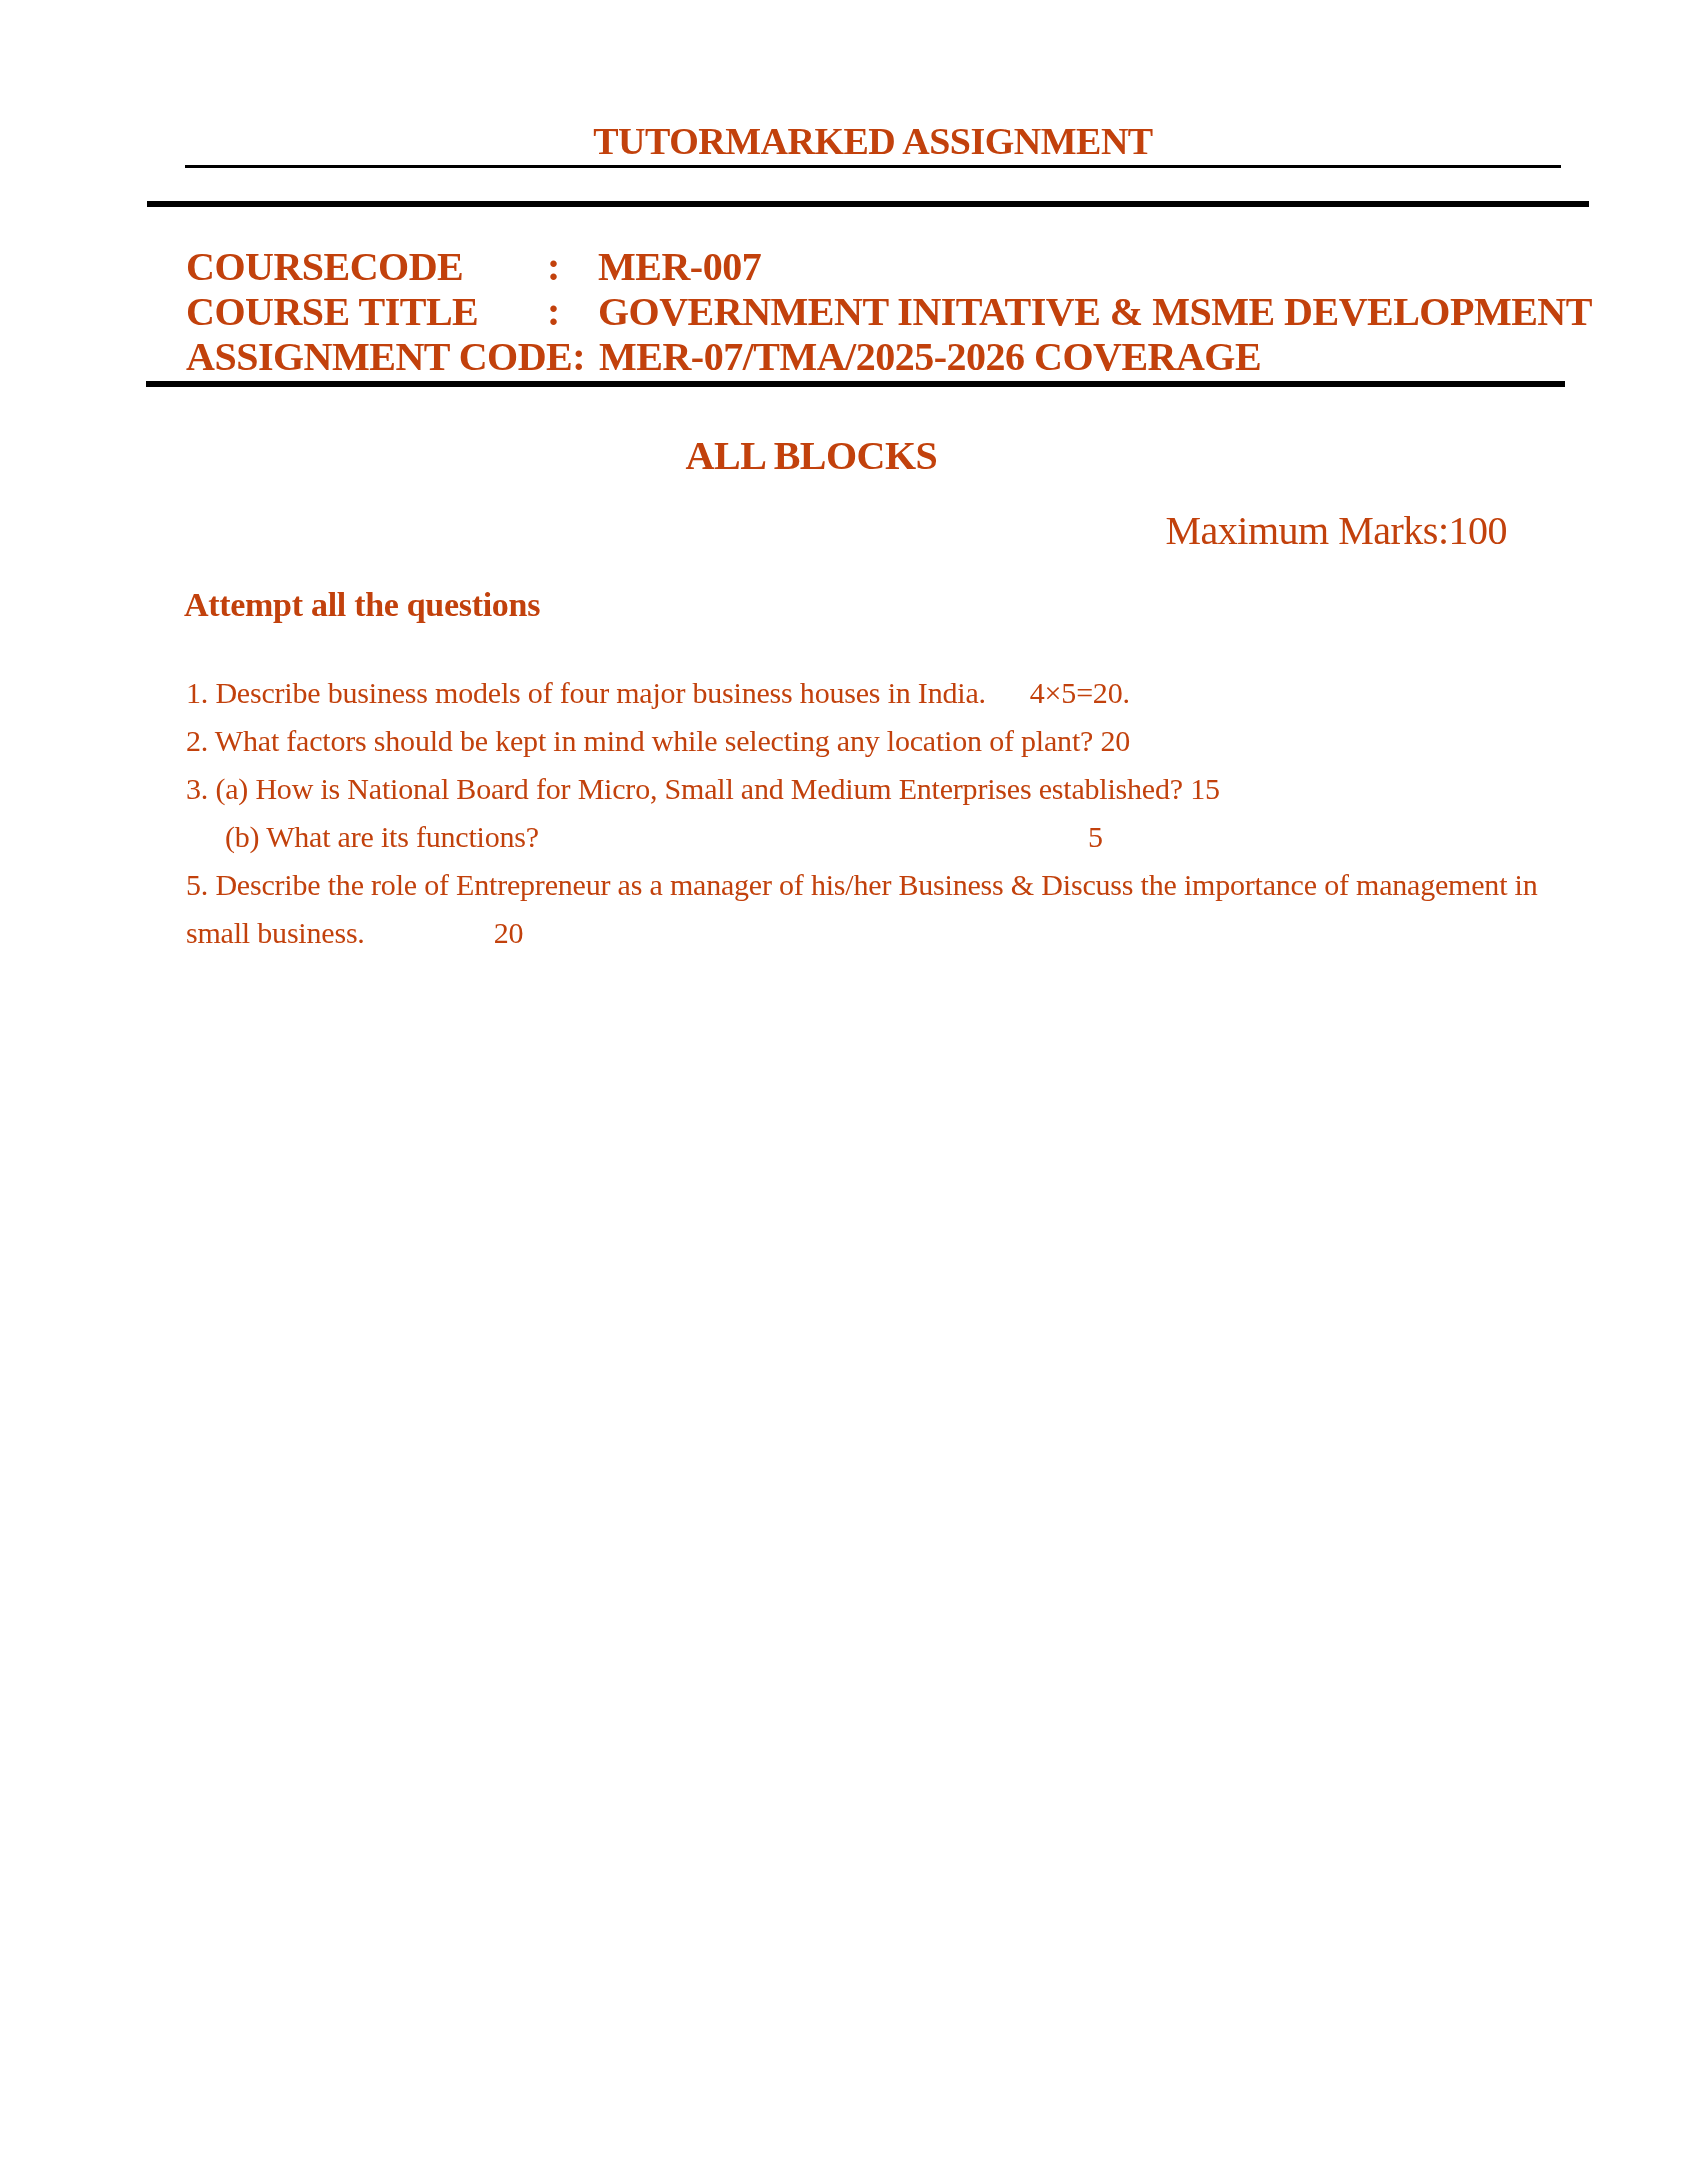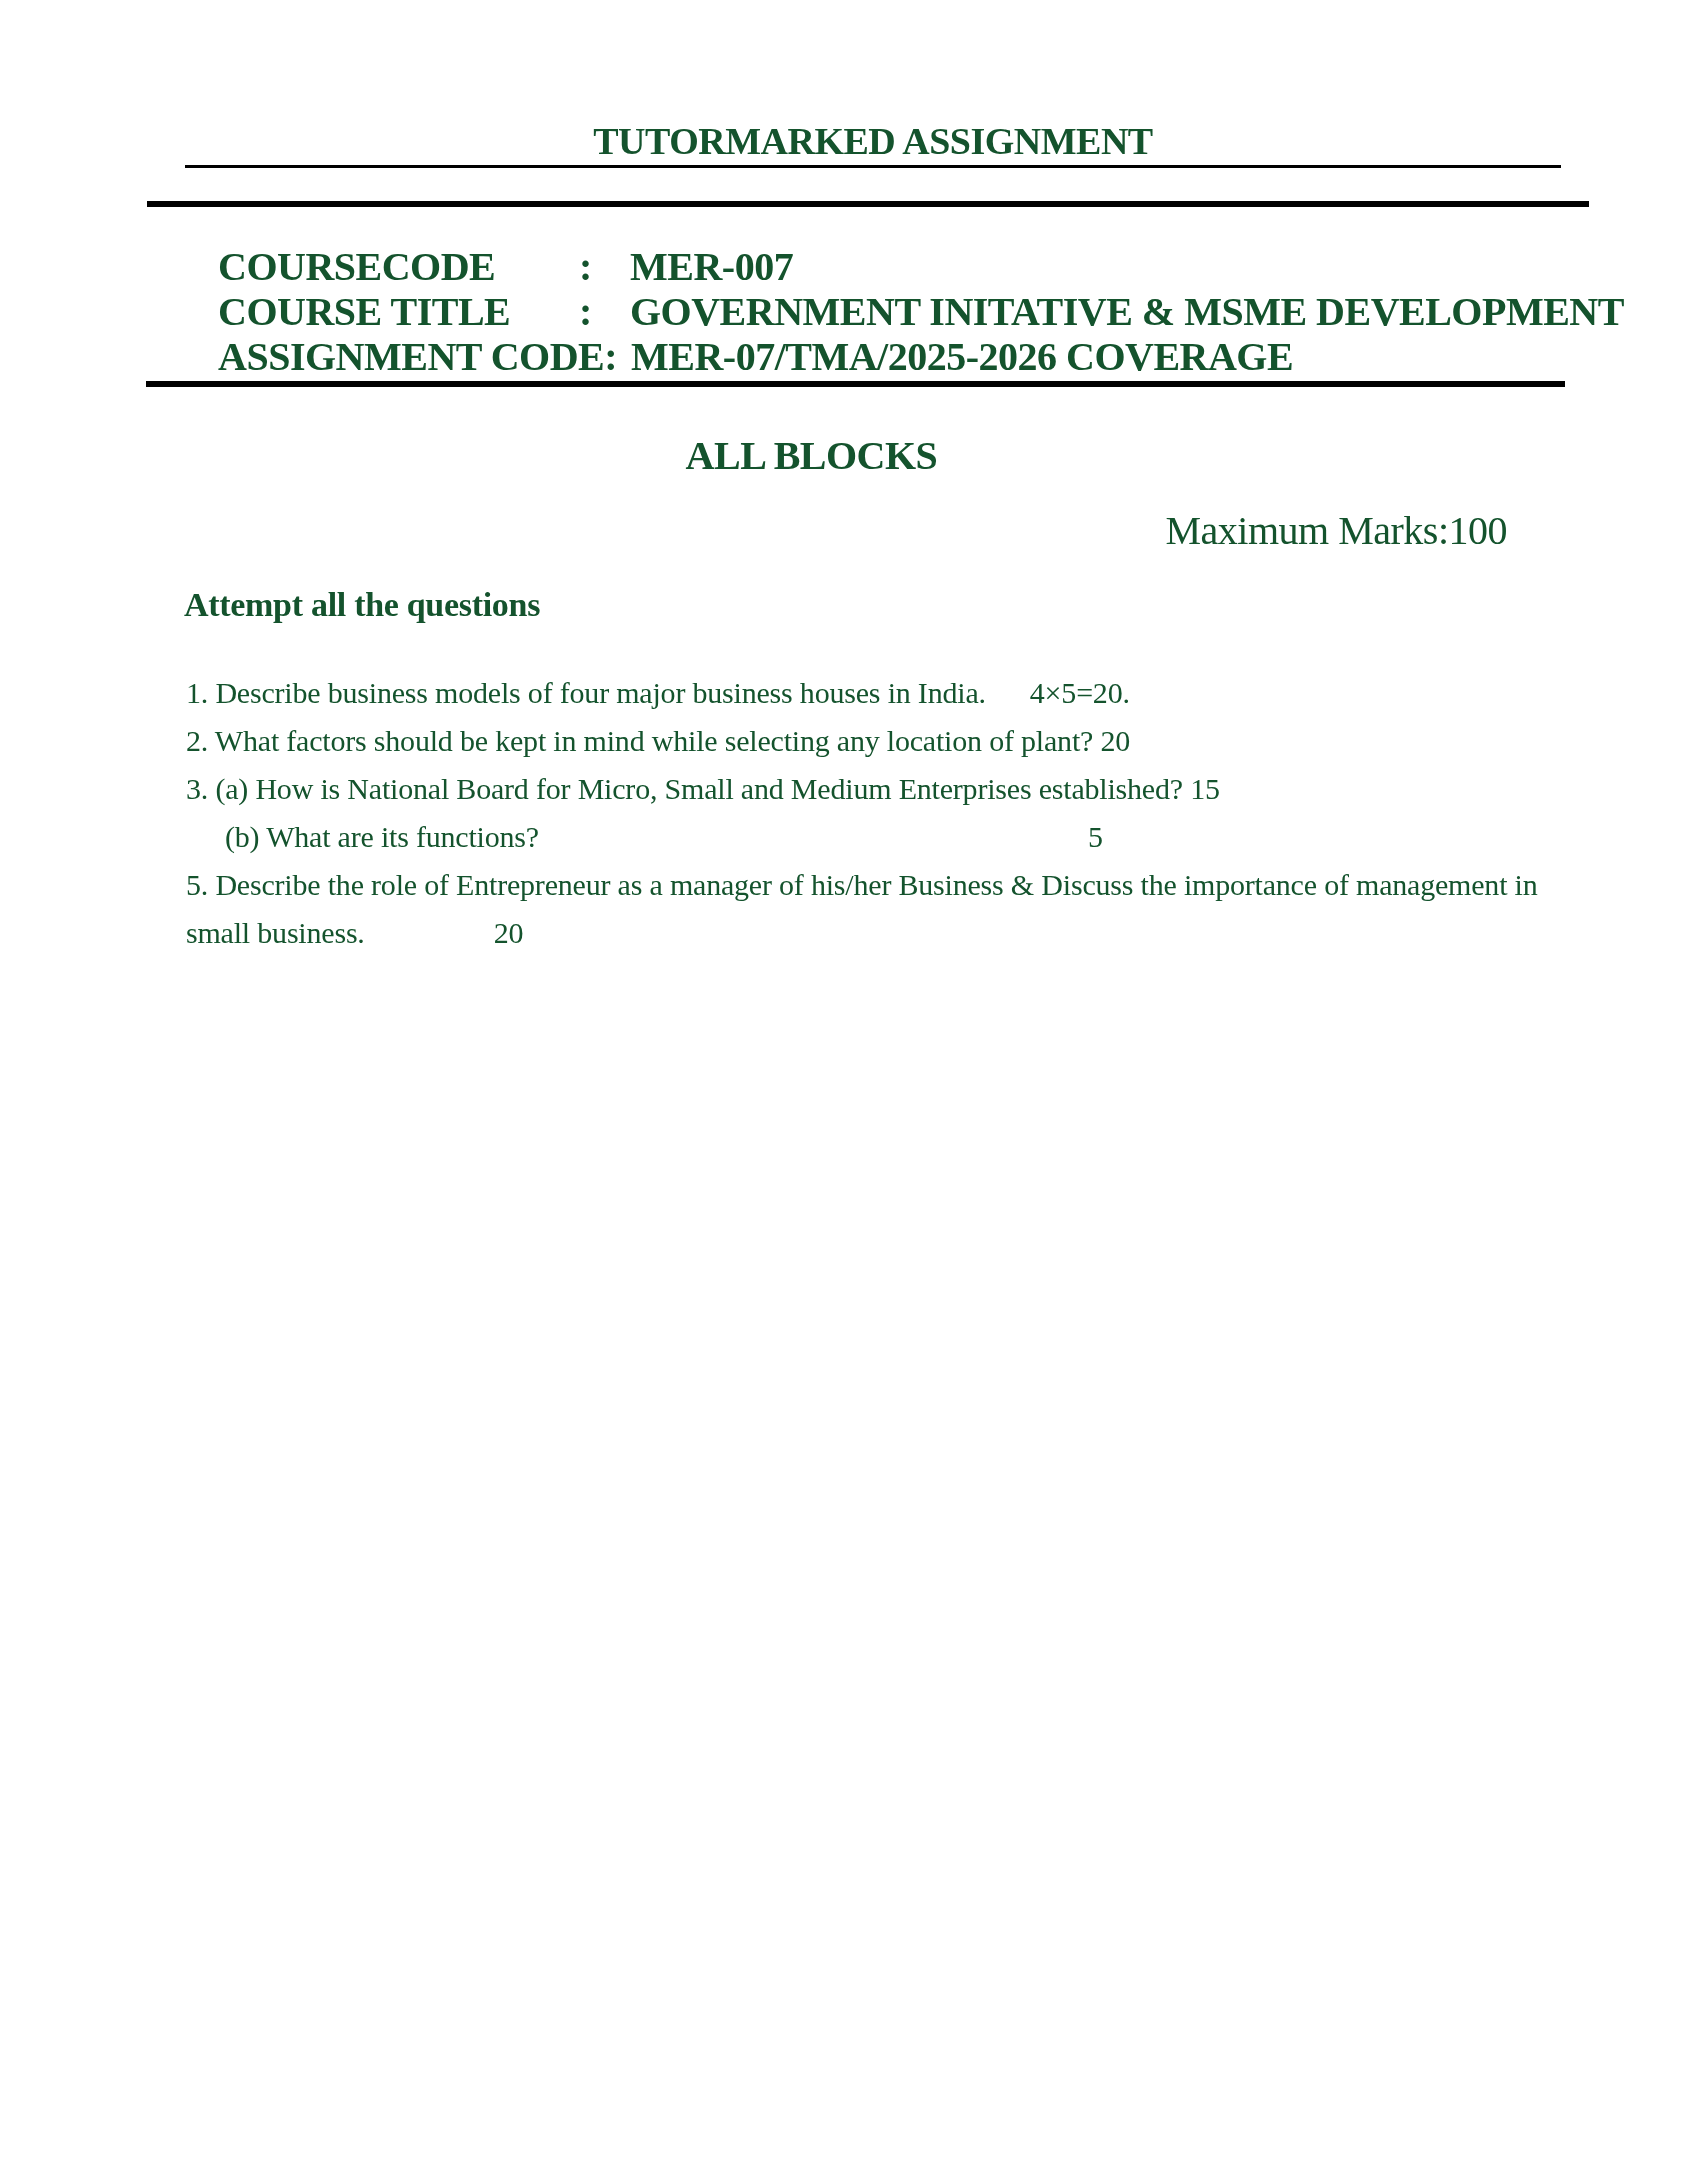--- a/index.html
+++ b/index.html
@@ -1,21 +1,21 @@
 <!DOCTYPE html>
 <html><head>
 <meta charset="utf-8">
 <style>
   html, body { margin: 0; padding: 0; background: #ffffff; }
   .page {
     position: relative;
     width: 1683px;
     height: 1728px;
     background: #ffffff;
-    color: #14532d;
+    color: #c2410c;
     font-family: "Liberation Serif", "DejaVu Serif", serif;
     overflow: hidden;
   }
 
   
   .doc-title {
     position: absolute;
     left: 185px; top: 119px;
     width: 1376px;
     text-align: center;
@@ -40,21 +40,21 @@
   
   .course-info {
     position: absolute;
     left: 186px; top: 244px;
     width: 1445px;
     font-size: 40px;
     font-weight: bold;
     letter-spacing: -0.5px;
     line-height: 45px;
   }
-  .course-row { white-space: nowrap; margin-left: 32px; }
+  .course-row { white-space: nowrap; }
   .course-label { display: inline-block; width: 361px; }
   .course-colon { display: inline-block; width: 51px; }
   .course-label-wide { display: inline-block; width: 413px; }
 
   .rule-thick-bottom {
     position: absolute;
     left: 146px; top: 381px;
     width: 1419px; height: 6px;
     background: #000000;
   }

